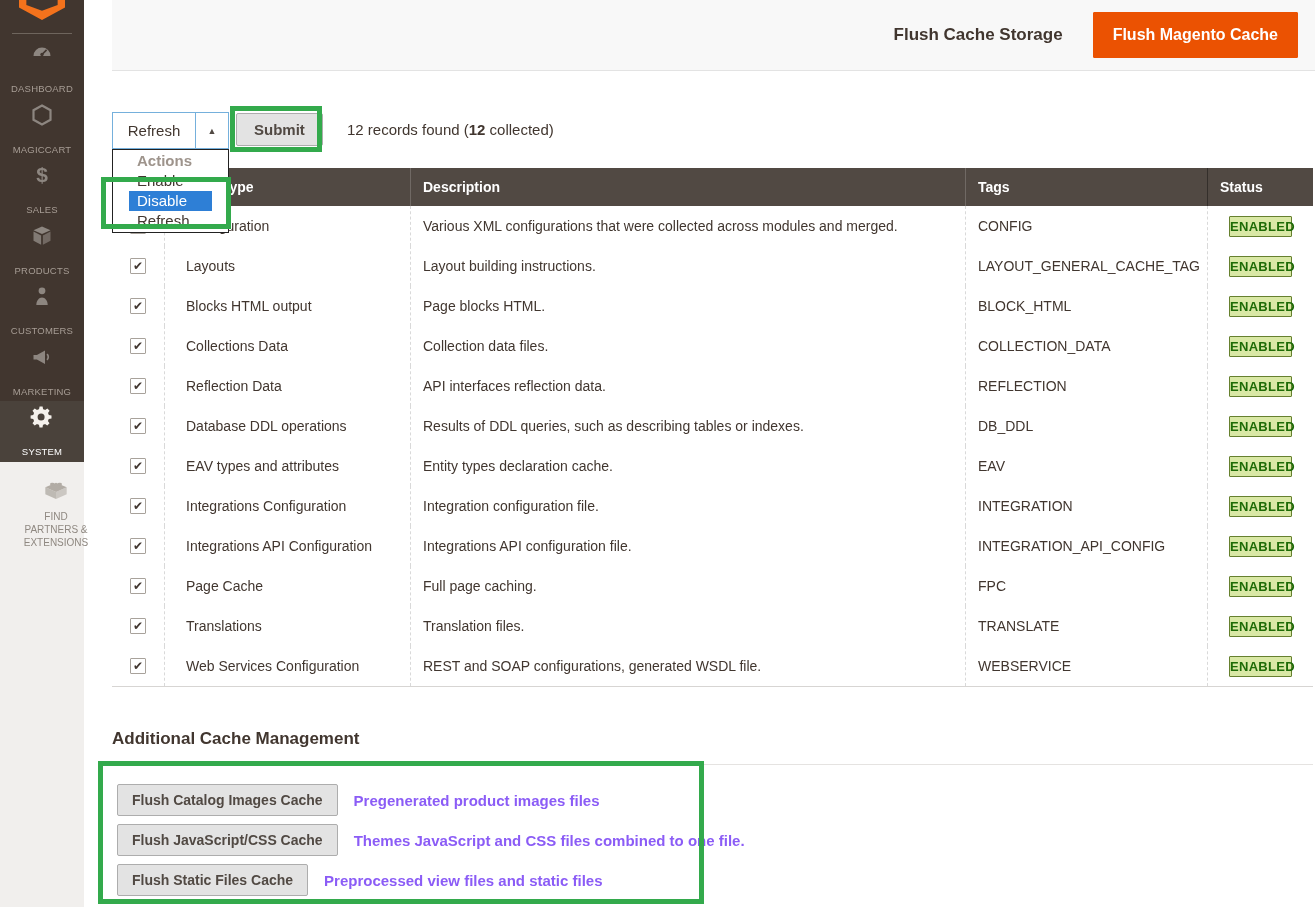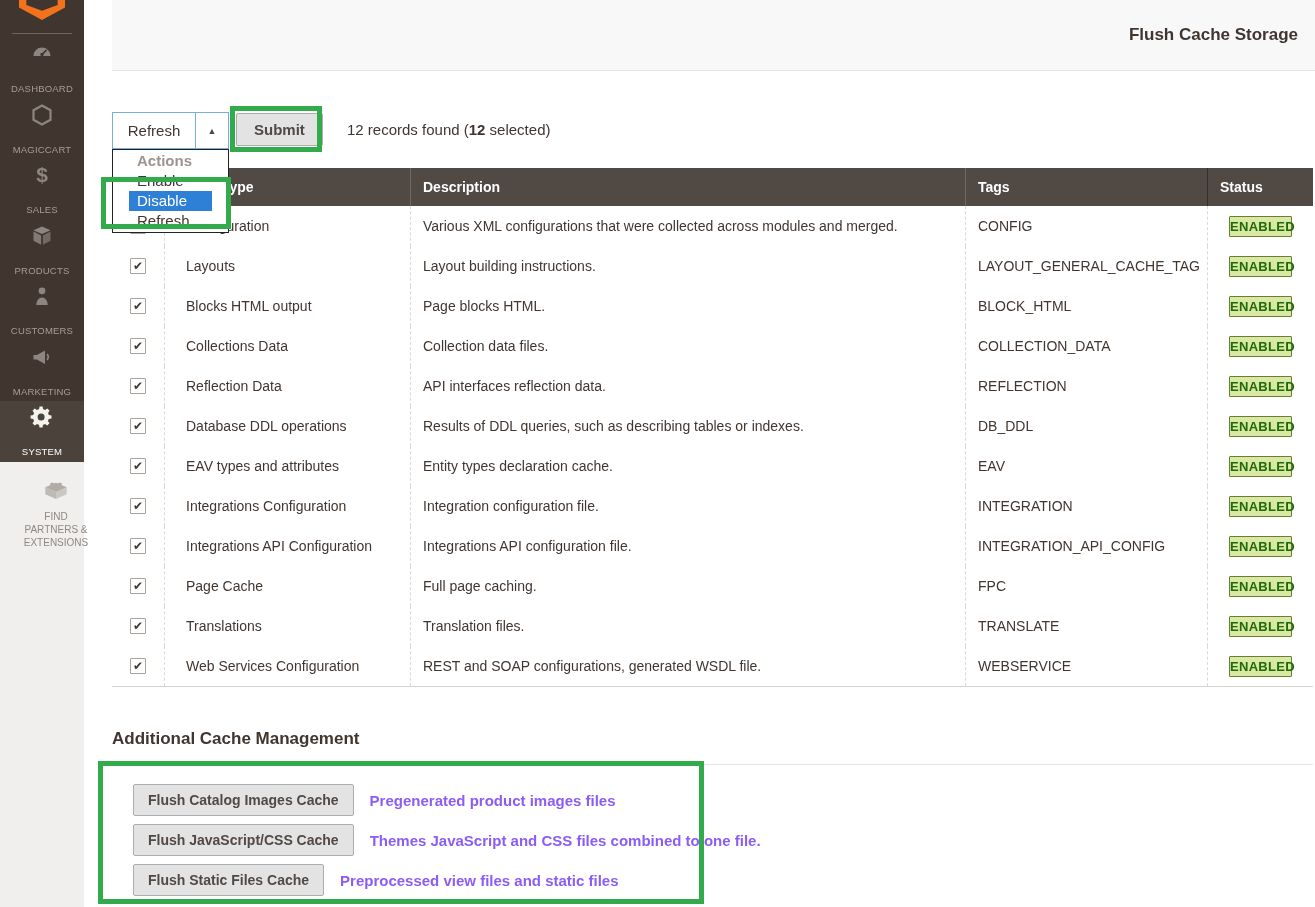--- a/index.html
+++ b/index.html
@@ -63,21 +63,21 @@
   .td.dashed { border-left:1px dashed #d9d9d9; }
   .cb { width:16px; height:16px; background:#fff; border:1px solid #a8a29b; border-radius:1px;
         display:flex; align-items:center; justify-content:center; font-size:12px; color:#41362f; cursor:pointer; }
   .badge { display:inline-block; font-size:13px; font-weight:bold; letter-spacing:.3px;
            background:var(--badge-bg,#d9e8a5); border:1px solid var(--badge-border,#66802f);
            color:var(--badge-text,#1e6b07); padding:2px 0; width:63px; text-align:center; border-radius:1px; }
 
   
   .add-heading { position:absolute; left:112px; top:729px; font-size:17px; font-weight:bold; color:#41362f; }
   .add-divider { position:absolute; left:112px; top:764px; width:1201px; height:1px; background:#e5e3e1; }
-  .add-rows { position:absolute; left:133px; top:784px; display:flex; flex-direction:column; gap:8px; }
+  .add-rows { position:absolute; left:117px; top:784px; display:flex; flex-direction:column; gap:8px; }
   .add-row { display:flex; align-items:center; height:32px; }
   .add-btn { background:#e3e3e3; border:1px solid #adadad; border-radius:2px; color:#514943;
              font-size:14px; font-weight:bold; padding:7px 14px; cursor:pointer; font-family:"Liberation Sans", sans-serif; }
   .add-desc { margin-left:16px; font-size:15px; font-weight:bold; color:#8b5cf6; }
 
   
   .anno { position:absolute; border:5px solid var(--green,#33aa4c); z-index:50; pointer-events:none; }
   .anno-dropdown { left:101px; top:177px; width:130px; height:52px; }
   .anno-submit { left:230px; top:106px; width:92px; height:46px; }
   .anno-additional { left:98px; top:761px; width:606px; height:143px; }
@@ -163,35 +163,36 @@
           <path d="M4 10v5.2l8 3.5v-5.2z" fill="currentColor" opacity=".8"></path>
           <path d="M20 10v5.2l-8 3.5v-5.2z" fill="currentColor" opacity=".6"></path>
           <ellipse cx="9.2" cy="7.6" rx="1.7" ry="1" fill="currentColor"></ellipse>
           <ellipse cx="14.8" cy="7.6" rx="1.7" ry="1" fill="currentColor"></ellipse>
         </svg></span>
     <span class="lbl">FIND PARTNERS &amp; EXTENSIONS</span>
   </div>
 
   <div class="topband">
     <span class="flush-storage">Flush Cache Storage</span>
+    <button class="flush-magento">Flush Magento Cache</button>
   </div>
 
   <div class="action-select">
     <span class="val">Refresh</span>
     <span class="arrow">▲</span>
   </div>
   <div class="dropdown">
       <div class="opt group">Actions</div>
       <div class="opt">Enable</div>
       <div class="opt selected">Disable</div>
       <div class="opt">Refresh</div>
     </div>
   <button class="submit-btn">Submit</button>
   <div class="records">
-    <span>12 records found (</span><b>12</b><span> selected)</span>
+    <span>12 records found (</span><b>12</b><span> collected)</span>
   </div>
 
   <div class="grid">
     <div class="th"></div>
     <div class="th">Cache Type</div>
     <div class="th sep">Description</div>
     <div class="th sep">Tags</div>
     <div class="th sep-dark">Status</div>
 
   <div class="td first row-even">

